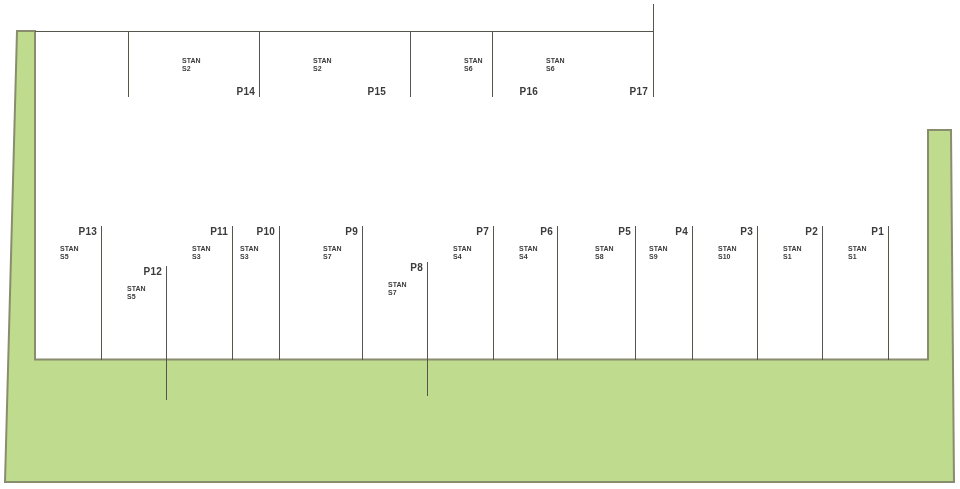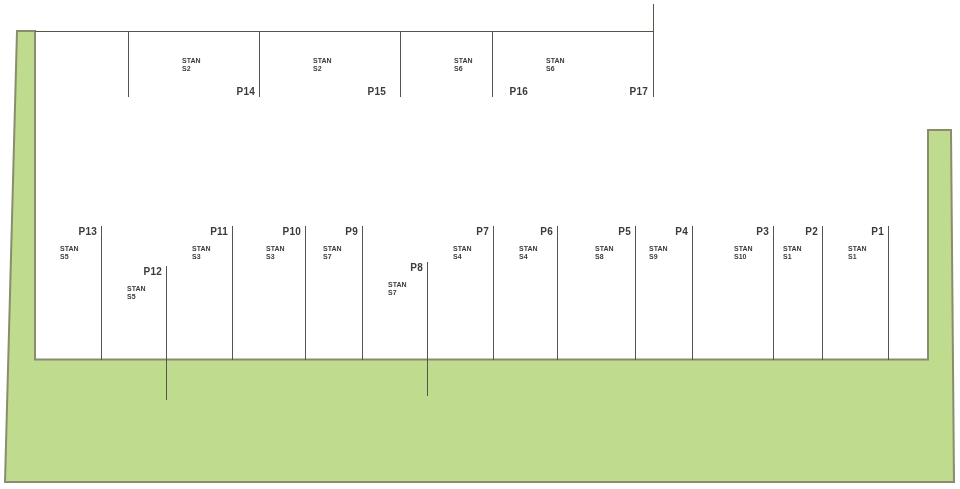--- a/index.html
+++ b/index.html
@@ -69,21 +69,21 @@
 
   <div id="row-top">
       <div class="stall stall-top" style="left: 128px; width: 131px;">
       <span class="stall-unit"><span>STAN</span><br><span>S2</span></span>
       <span class="stall-id">P14</span>
     </div>
       <div class="stall stall-top" style="left: 259px; width: 131px;">
       <span class="stall-unit"><span>STAN</span><br><span>S2</span></span>
       <span class="stall-id">P15</span>
     </div>
-      <div class="stall stall-top" style="left: 400px; width: 132px;">
+      <div class="stall stall-top" style="left: 410px; width: 132px;">
       <span class="stall-unit"><span>STAN</span><br><span>S6</span></span>
       <span class="stall-id">P16</span>
     </div>
       <div class="stall stall-top" style="left: 492px; width: 160px;">
       <span class="stall-unit"><span>STAN</span><br><span>S6</span></span>
       <span class="stall-id">P17</span>
     </div>
     </div>
 
   <div id="row-bottom">
@@ -92,21 +92,21 @@
       <span class="stall-unit"><span>STAN</span><br><span>S5</span></span>
     </div>
       <div class="stall stall-bottom" style="left: 102px; width: 65px; margin-top: 40px;">
       <span class="stall-id">P12</span>
       <span class="stall-unit"><span>STAN</span><br><span>S5</span></span>
     </div>
       <div class="stall stall-bottom" style="left: 167px; width: 66px;">
       <span class="stall-id">P11</span>
       <span class="stall-unit"><span>STAN</span><br><span>S3</span></span>
     </div>
-      <div class="stall stall-bottom" style="left: 241px; width: 65px;">
+      <div class="stall stall-bottom" style="left: 215px; width: 65px;">
       <span class="stall-id">P10</span>
       <span class="stall-unit"><span>STAN</span><br><span>S3</span></span>
     </div>
       <div class="stall stall-bottom" style="left: 298px; width: 65px;">
       <span class="stall-id">P9</span>
       <span class="stall-unit"><span>STAN</span><br><span>S7</span></span>
     </div>
       <div class="stall stall-bottom" style="left: 363px; width: 65px; margin-top: 36px;">
       <span class="stall-id">P8</span>
       <span class="stall-unit"><span>STAN</span><br><span>S7</span></span>
@@ -120,21 +120,21 @@
       <span class="stall-unit"><span>STAN</span><br><span>S4</span></span>
     </div>
       <div class="stall stall-bottom" style="left: 570px; width: 66px;">
       <span class="stall-id">P5</span>
       <span class="stall-unit"><span>STAN</span><br><span>S8</span></span>
     </div>
       <div class="stall stall-bottom" style="left: 624px; width: 69px;">
       <span class="stall-id">P4</span>
       <span class="stall-unit"><span>STAN</span><br><span>S9</span></span>
     </div>
-      <div class="stall stall-bottom" style="left: 709px; width: 65px; text-decoration: underline;">
+      <div class="stall stall-bottom" style="left: 693px; width: 65px; text-decoration: underline;">
       <span class="stall-id">P3</span>
       <span class="stall-unit"><span>STAN</span><br><span>S10</span></span>
     </div>
       <div class="stall stall-bottom" style="left: 758px; width: 65px;">
       <span class="stall-id">P2</span>
       <span class="stall-unit"><span>STAN</span><br><span>S1</span></span>
     </div>
       <div class="stall stall-bottom" style="left: 823px; width: 66px;">
       <span class="stall-id">P1</span>
       <span class="stall-unit"><span>STAN</span><br><span>S1</span></span>

